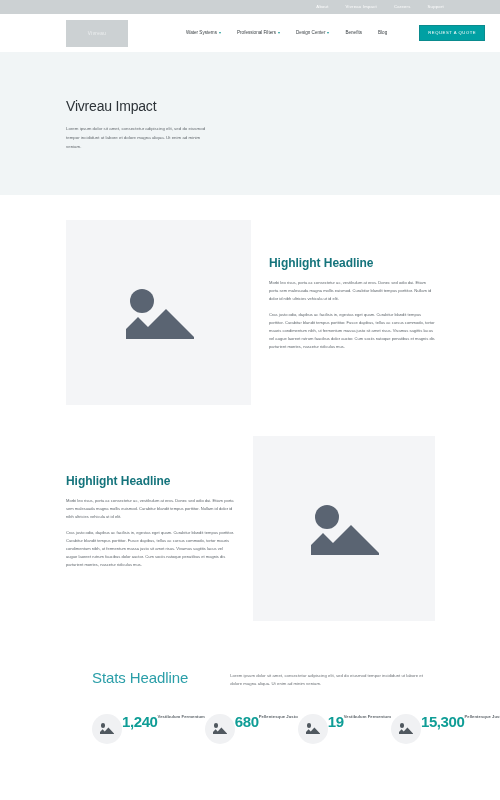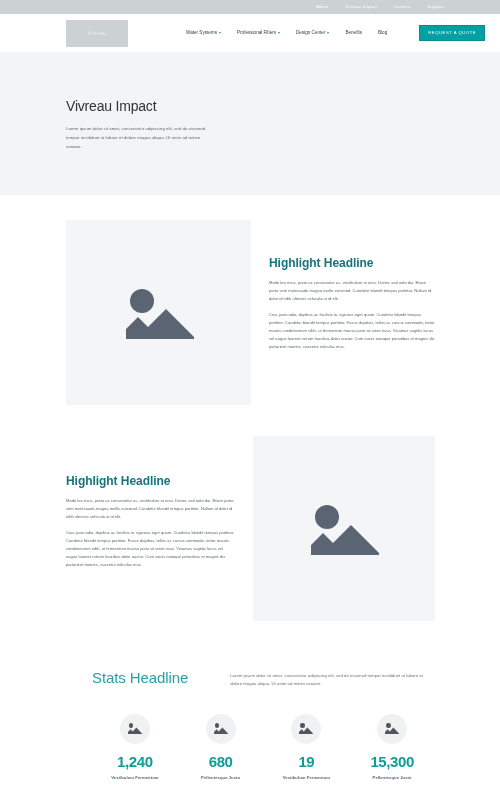--- a/index.html
+++ b/index.html
@@ -169,22 +169,22 @@
     max-width: 205px;
   }
   .stats-row {
     display: flex;
     margin-top: 25px;
     gap: 0;
   }
   .stat {
     flex: 1;
     display: flex;
-    flex-direction: column;
-    align-items: center;
+    flex-direction: row;
+    align-items: flex-start;
   }
   .stat-icon {
     width: 30px; height: 30px;
     border-radius: 50%;
     background: #f0f1f3;
     display: flex; align-items: center; justify-content: center;
     margin-bottom: 10px;
   }
   .mini-glyph { position: relative; width: 14px; height: 11px; }
   .mini-sun {

